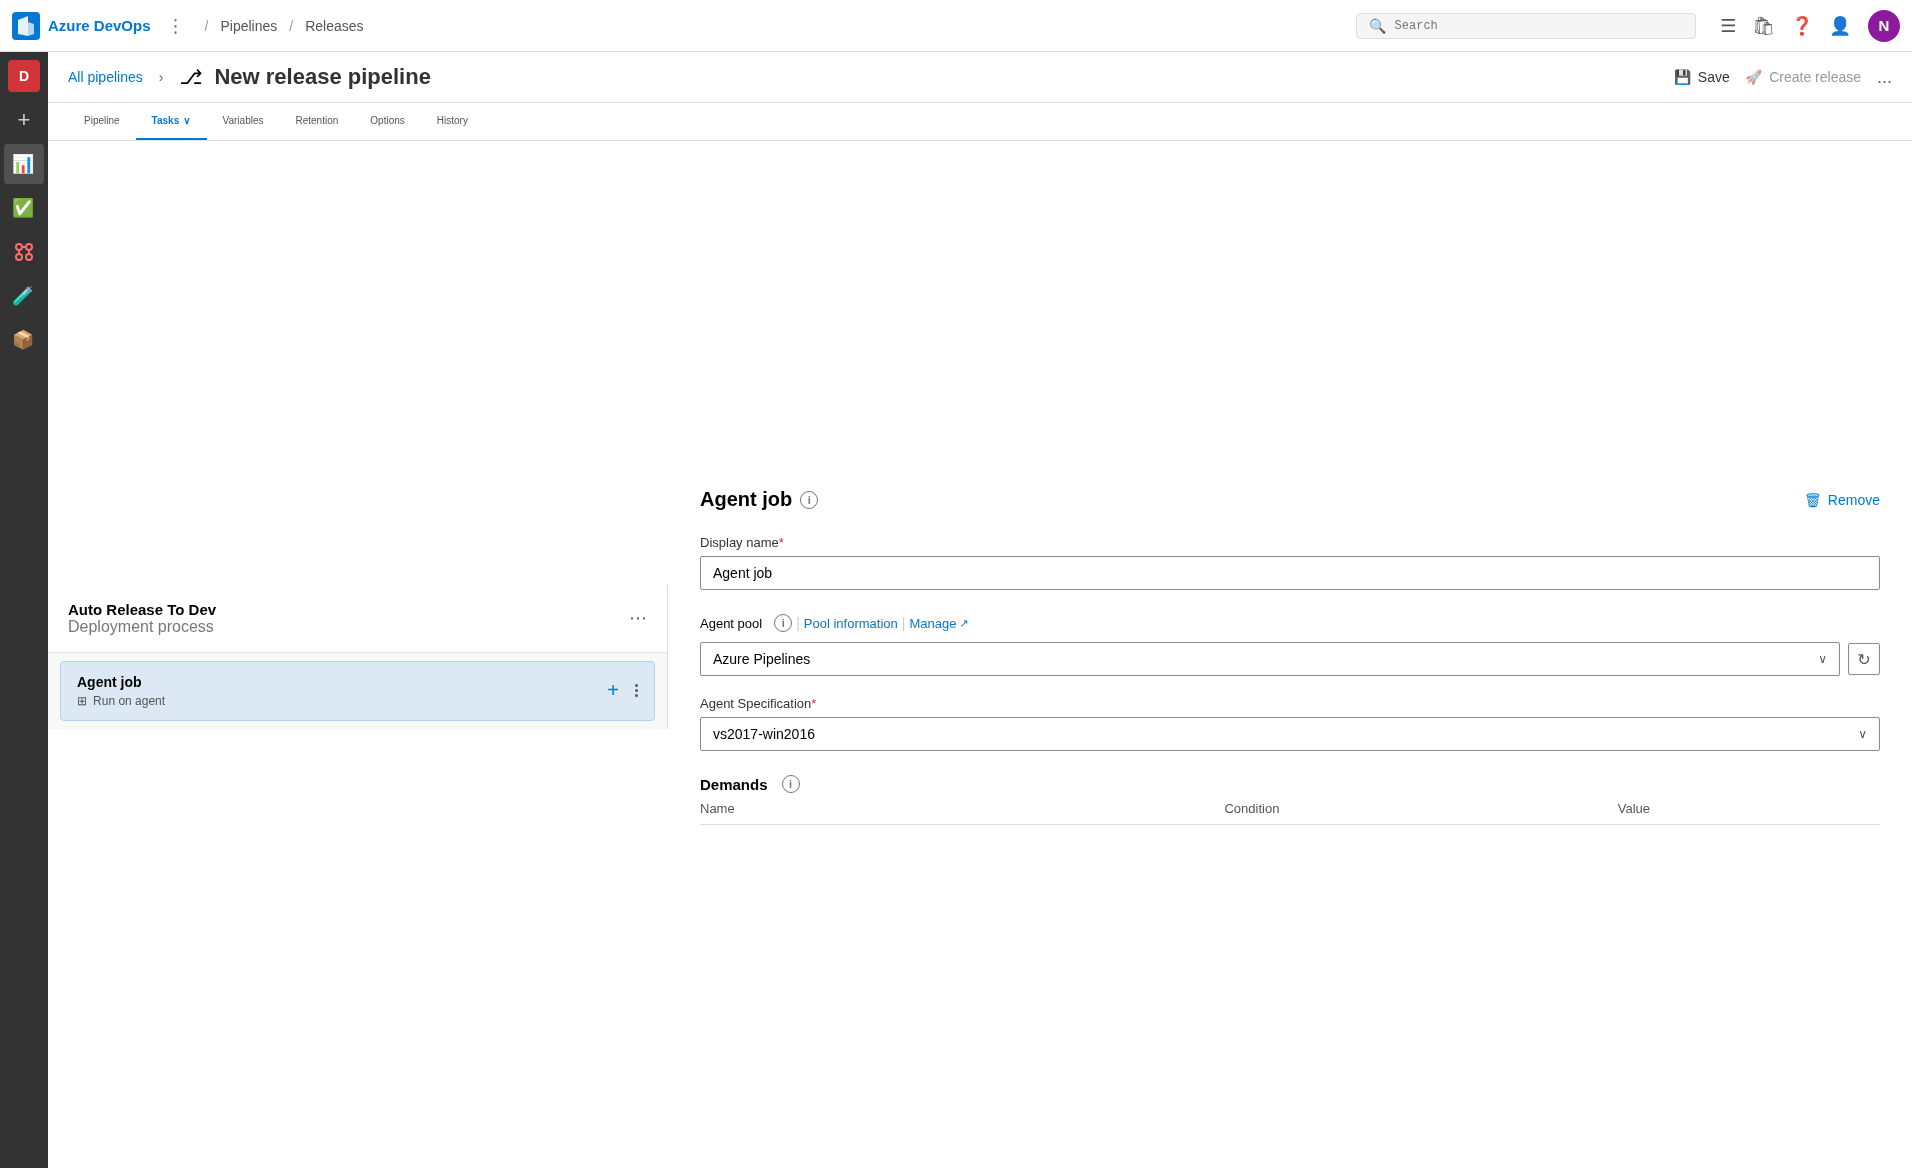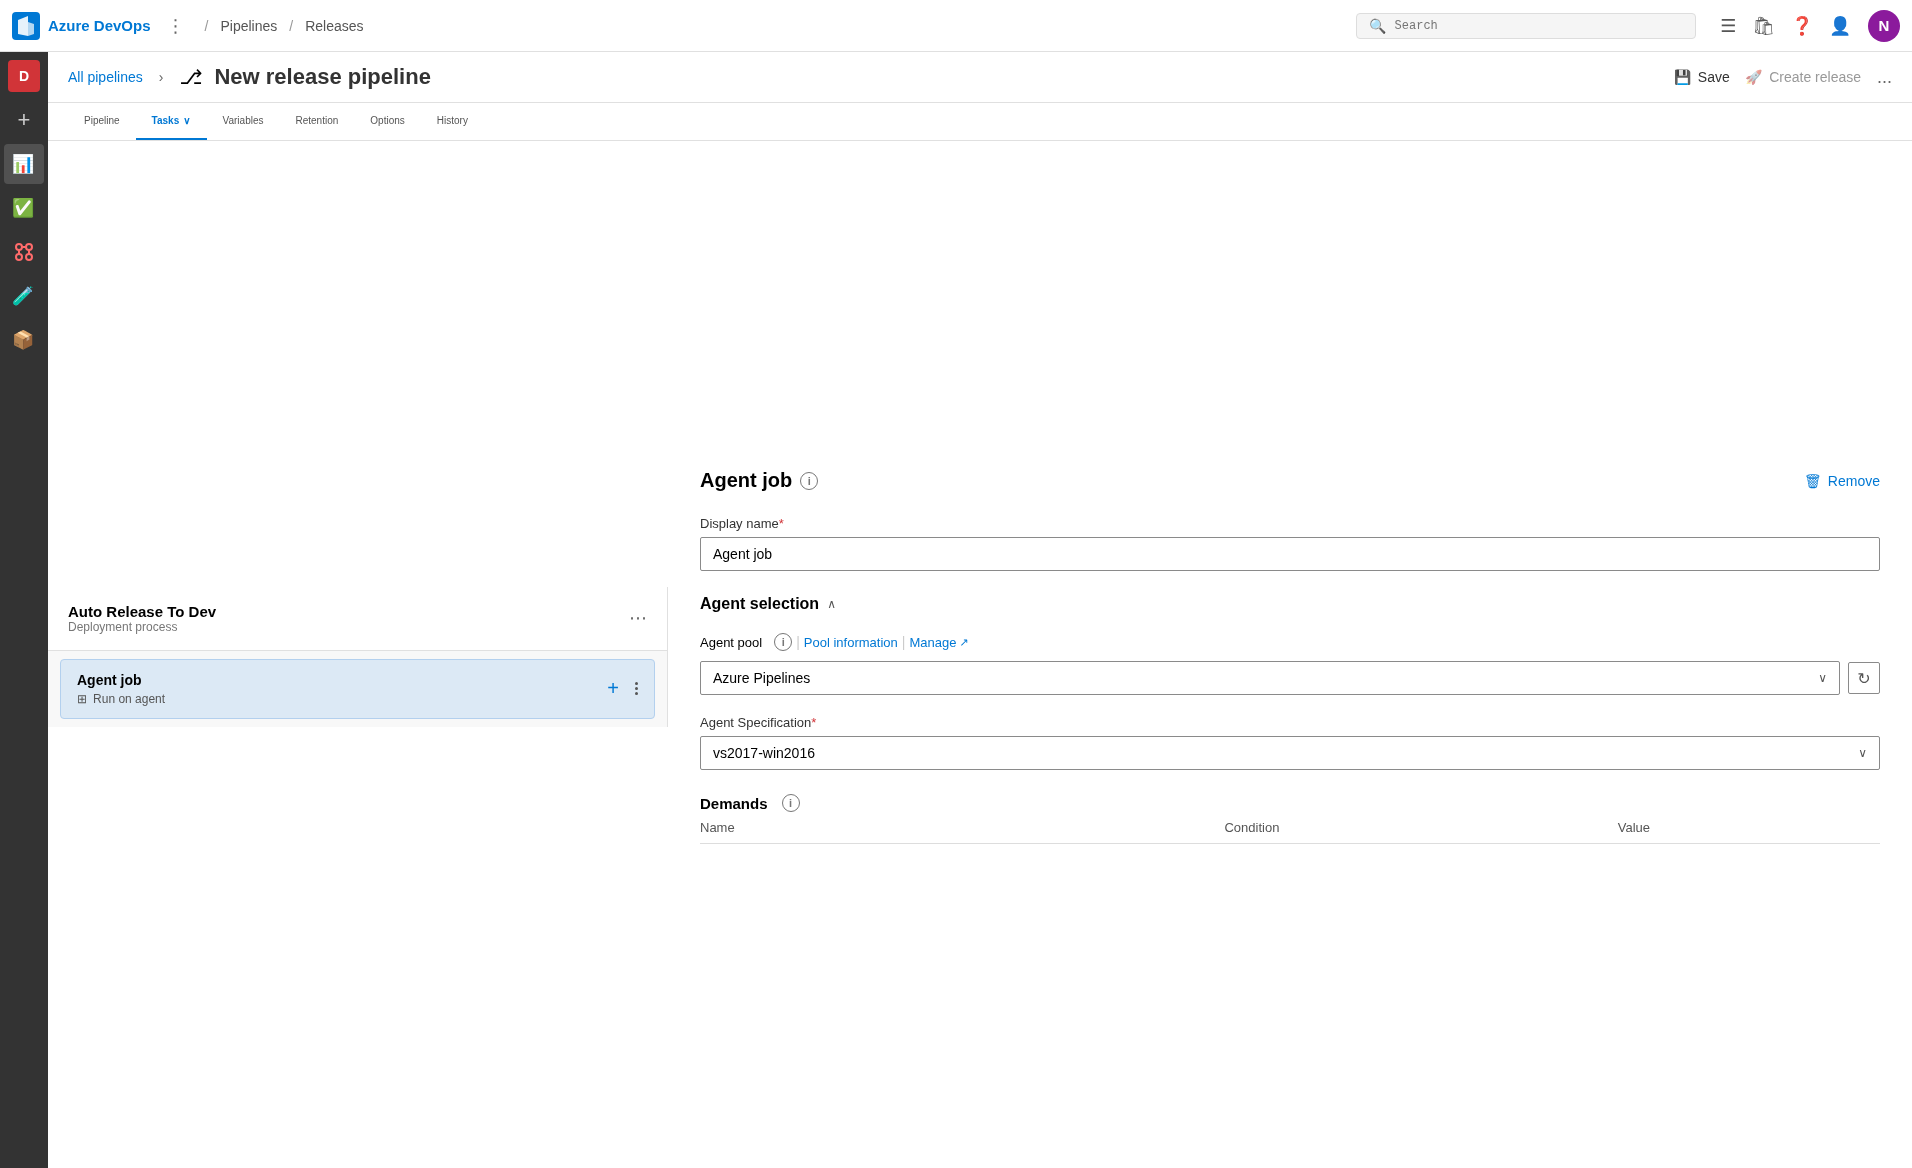--- a/index.html
+++ b/index.html
@@ -55,21 +55,21 @@
     .tab.active { color: #0078d4; border-bottom: 2px solid #0078d4; font-weight: 600; }
     .tab-with-arrow { display: flex; align-items: center; gap: 4px; }
 
     
     .content { display: flex; flex: 1; overflow: hidden; align-items: center; }
 
     
     .left-panel { width: 620px; border-right: 1px solid #e0e0e0; background: #f8f8f8; overflow-y: auto; }
     .stage-header { padding: 16px 20px; background: #fff; border-bottom: 1px solid #e0e0e0; display: flex; align-items: center; justify-content: space-between; }
     .stage-name { font-weight: 600; font-size: 15px; }
-    .stage-desc { font-size: 12px; color: #777; }
+    .stage-desc { font-size: 16px; color: #777; }
     .stage-dots { color: #666; cursor: pointer; font-size: 18px; }
 
     .agent-job-item {
       margin: 8px 12px; background: #dce9f5; border: 1px solid #b3d0ee; border-radius: 4px;
       padding: 12px 16px; display: flex; align-items: center; justify-content: space-between;
       cursor: pointer;
     }
     .agent-job-left { display: flex; flex-direction: column; gap: 4px; }
     .agent-job-name { font-weight: 600; font-size: 14px; }
     .agent-job-sub { display: flex; align-items: center; gap: 6px; font-size: 12px; color: #555; }
@@ -264,24 +264,20 @@
         </div>
 
         <div class="form-group">
           <div class="form-label">
             <span>Display name</span>
             <span class="required-star">*</span>
           </div>
           <input type="text" class="form-input" value="Agent job" style="">
         </div>
 
-        <div class="subsection-title-row">
-          <span class="subsection-title">Agent selection</span>
-          <span class="chevron-up">∧</span>
-        </div>
 
         <div class="agent-pool-row">
           <span class="agent-pool-label">Agent pool</span>
           <span class="info-icon">i</span>
           <span class="pipe-sep">|</span>
           <span class="pool-info-link">Pool information</span>
           <span class="pipe-sep">|</span>
           <span class="manage-link">
             <span>Manage</span>
             <span class="ext-icon">↗</span>

